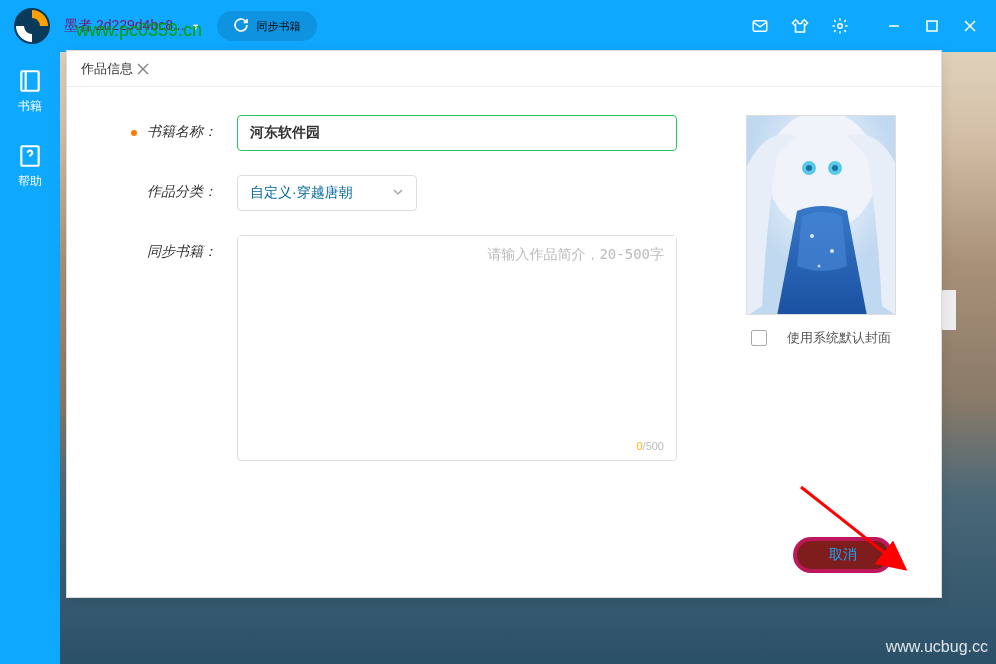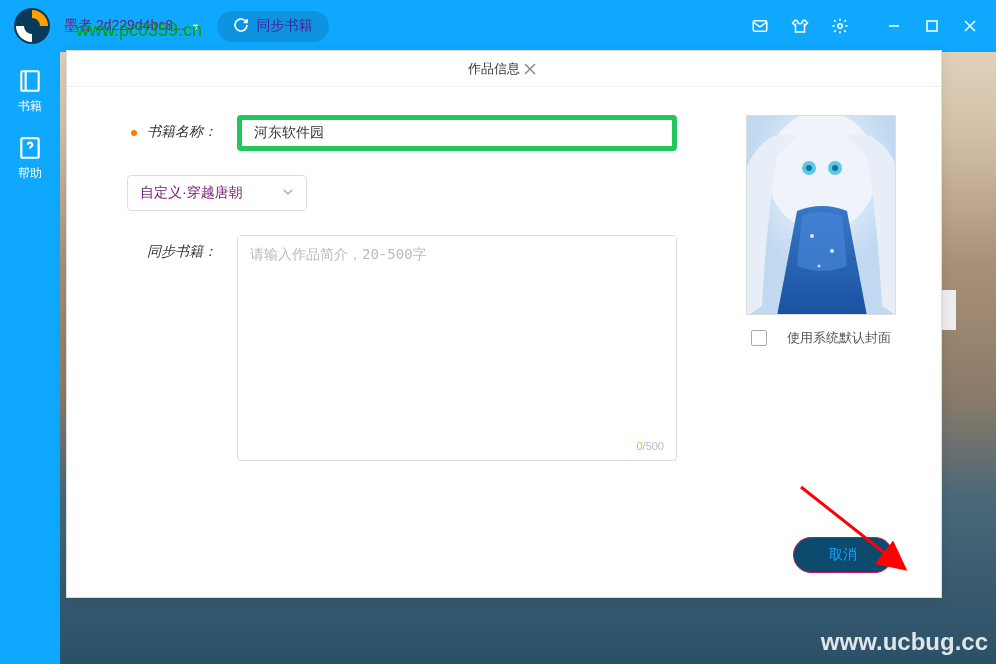--- a/index.html
+++ b/index.html
@@ -22,94 +22,95 @@
     .logo {
       width: 40px; height: 40px; margin-right: 12px;
       display: flex; align-items: center; justify-content: center;
     }
     .user-name { color: #701a75; font-size: 14px; margin-right: 8px; }
     .dropdown-caret { color: #fff; font-size: 10px; margin-right: 18px; cursor: pointer; }
     .sync-btn {
       display: flex; align-items: center; gap: 8px;
       background: rgba(0,0,0,0.12);
       padding: 6px 16px; border-radius: 16px;
-      color: #4c1d95; font-size: 14px; cursor: pointer;
+      color: #000000; font-size: 11px; cursor: pointer;
     }
     .top-right {
       margin-left: auto; display: flex; align-items: center; gap: 16px;
     }
     .top-icon {
       width: 24px; height: 24px; display: flex; align-items: center; justify-content: center;
       color: #fff; cursor: pointer; font-size: 16px;
     }
     .window-controls { display: flex; gap: 10px; margin-left: 12px; }
     .window-btn { width: 28px; height: 28px; display: flex; align-items: center; justify-content: center; color: #fff; cursor: pointer; }
     .sidebar {
       position: absolute; left: 0; top: 52px; width: 60px; height: calc(100% - 52px);
       background: #0fa8ff;
       display: flex; flex-direction: column; align-items: center;
-      padding-top: 16px; gap: 20px;
+      padding-top: 16px; gap: 28px;
     }
     .sidebar-item {
       width: 48px; display: flex; flex-direction: column; align-items: center;
       color: #fff; font-size: 12px; gap: 4px; cursor: pointer;
     }
     .sidebar-icon { width: 26px; height: 26px; display: flex; align-items: center; justify-content: center; }
     .watermark1 {
       position: absolute; left: 76px; top: 20px;
       color: #00a000; font-size: 18px; font-weight: normal; z-index: 100;
       pointer-events: none;
     }
     .watermark2 {
       position: absolute; right: 8px; bottom: 8px;
-      color: rgba(255,255,255,0.85); font-size: 24px;
-      pointer-events: none; z-index: 100; font-family: Arial; font-weight: bold;
+      color: rgba(255,255,255,0.85); font-size: 16px;
+      pointer-events: none; z-index: 100; font-family: Arial;
     }
     .modal {
       position: absolute; left: 66px; top: 50px;
       width: 876px; height: 548px;
       background: #fff; border: 1px solid #ddd;
       box-shadow: 0 2px 12px rgba(0,0,0,0.1);
     }
     .modal-header {
       height: 36px; border-bottom: 1px solid #eee;
       display: flex; align-items: center; padding: 0 14px;
-      justify-content: center;
+      justify-content: flex-start;
     }
     .modal-title { font-size: 13px; color: #333; }
     .modal-close { cursor: pointer; color: #888; font-size: 14px; width: 20px; height: 20px; display: flex; align-items: center; justify-content: center; }
     .modal-body { padding: 28px 40px 20px 40px; position: relative; }
     .form-row { display: flex; align-items: flex-start; margin-bottom: 24px; }
     .form-label {
       width: 110px; text-align: right; font-size: 14px; color: #333;
       padding-top: 8px; position: relative; font-style: italic;
     }
     .required-dot::before {
       content: ''; width: 6px; height: 6px; background: #ff7a00;
       border-radius: 50%; position: absolute; left: 24px; top: 15px;
     }
     .form-input {
-      width: 440px; height: 36px; border: 5px solid #22c55e; border-radius: 4px;
+      width: 440px; height: 36px; border: 1px solid #22c55e; border-radius: 4px;
       padding: 0 12px; font-size: 14px; color: #333; outline: none;
       margin-left: 20px;
+      font-weight: bold;
     }
     .form-select {
       width: 180px; height: 36px; border: 1px solid #ddd; border-radius: 4px;
-      padding: 0 12px; font-size: 14px; color: #701a75; margin-left: 20px;
+      padding: 0 12px; font-size: 14px; color: #0369a1; margin-left: 20px;
       display: flex; align-items: center; justify-content: space-between;
       cursor: pointer; background: #fff;
     }
     .select-caret { color: #aaa; font-size: 12px; }
     .form-textarea-wrap {
       width: 440px; margin-left: 20px; border: 1px solid #ddd; border-radius: 4px;
       position: relative; background: #fff;
     }
     .form-textarea {
       width: 100%; height: 220px; border: none; resize: none;
-      padding: 10px 12px; font-size: 14px; outline: none; color: #333;
+      padding: 10px 12px; font-size: 14px; outline: none; color: #333; text-align: right;
     }
     .form-textarea::placeholder { color: #bbb; }
     .char-count {
       position: absolute; right: 12px; bottom: 8px; font-size: 11px; color: #bbb;
     }
     .char-count .cur { color: #ffb400; }
     .cover-section {
       position: absolute; right: 40px; top: 28px; width: 160px;
       display: flex; flex-direction: column; align-items: center;
     }
@@ -123,21 +124,21 @@
       font-size: 13px; color: #555;
     }
     .cover-checkbox { width: 16px; height: 16px; border: 1px solid #aaa; border-radius: 2px; cursor: pointer; }
     .modal-footer {
       position: absolute; right: 48px; bottom: 24px; display: flex; gap: 20px;
     }
     .btn {
       width: 100px; height: 36px; border-radius: 18px; font-size: 14px;
       display: flex; align-items: center; justify-content: center; cursor: pointer;
     }
-    .btn-cancel { border: 1px solid #be185d; color: #0fa8ff; background: #0c4a6e; }
+    .btn-cancel { border: 4px solid #be185d; color: #0fa8ff; background: #7f1d1d; }
     .btn-save { background: #0fa8ff; color: #fff; border: none; }
     .arrow-annotation {
       position: absolute; left: 728px; top: 430px; pointer-events: none; z-index: 50;
     }
     .sidebar-handle {
       position: absolute; right: 0; top: 290px; width: 16px; height: 40px;
       background: #eee; border-radius: 4px 0 0 4px;
     }
   </style>
 </head>
@@ -236,20 +237,21 @@
   </div>
 
   <div class="modal-body">
 
     <div class="form-row">
       <div class="form-label required-dot">书籍名称：</div>
       <input class="form-input" value="河东软件园" style="">
     </div>
 
     <div class="form-row">
+      <div class="form-label">作品分类：</div>
       <div class="form-select">
         <span>自定义·穿越唐朝</span>
         <span class="select-caret">
           <svg width="12" height="12" viewBox="0 0 12 12">
               <path d="M2 4l4 4 4-4" fill="none" stroke="#aaa" stroke-width="1.5"></path>
             </svg>
         </span>
       </div>
     </div>
 

